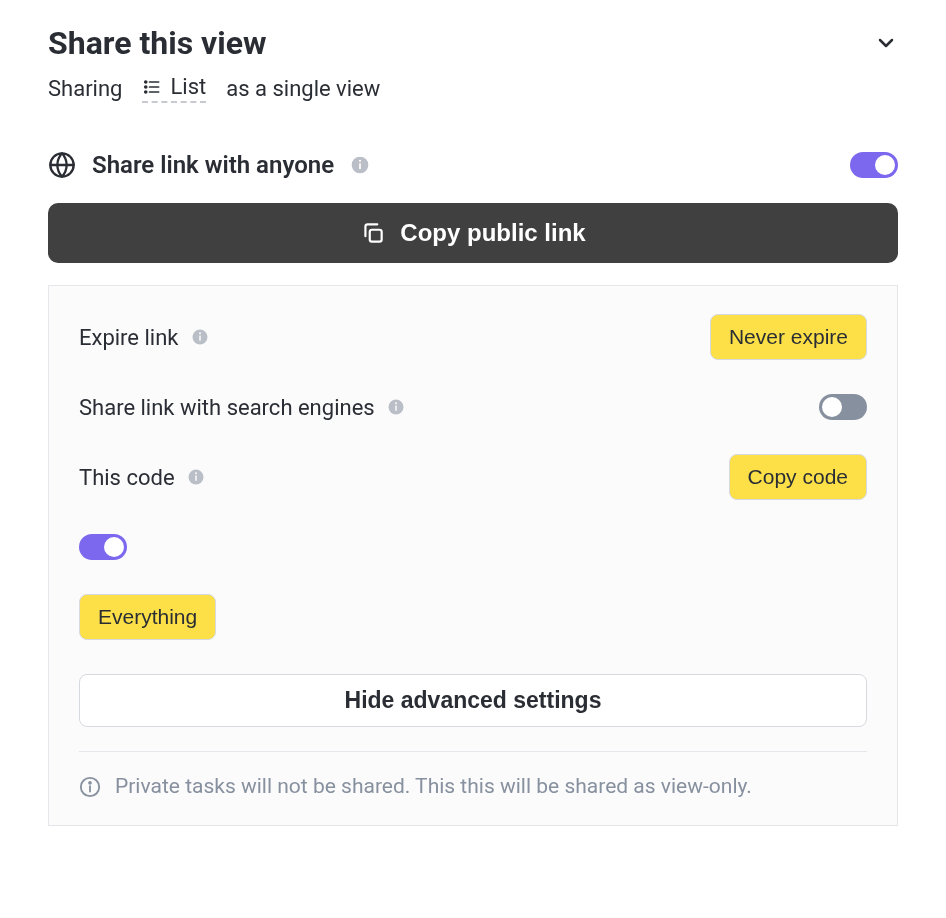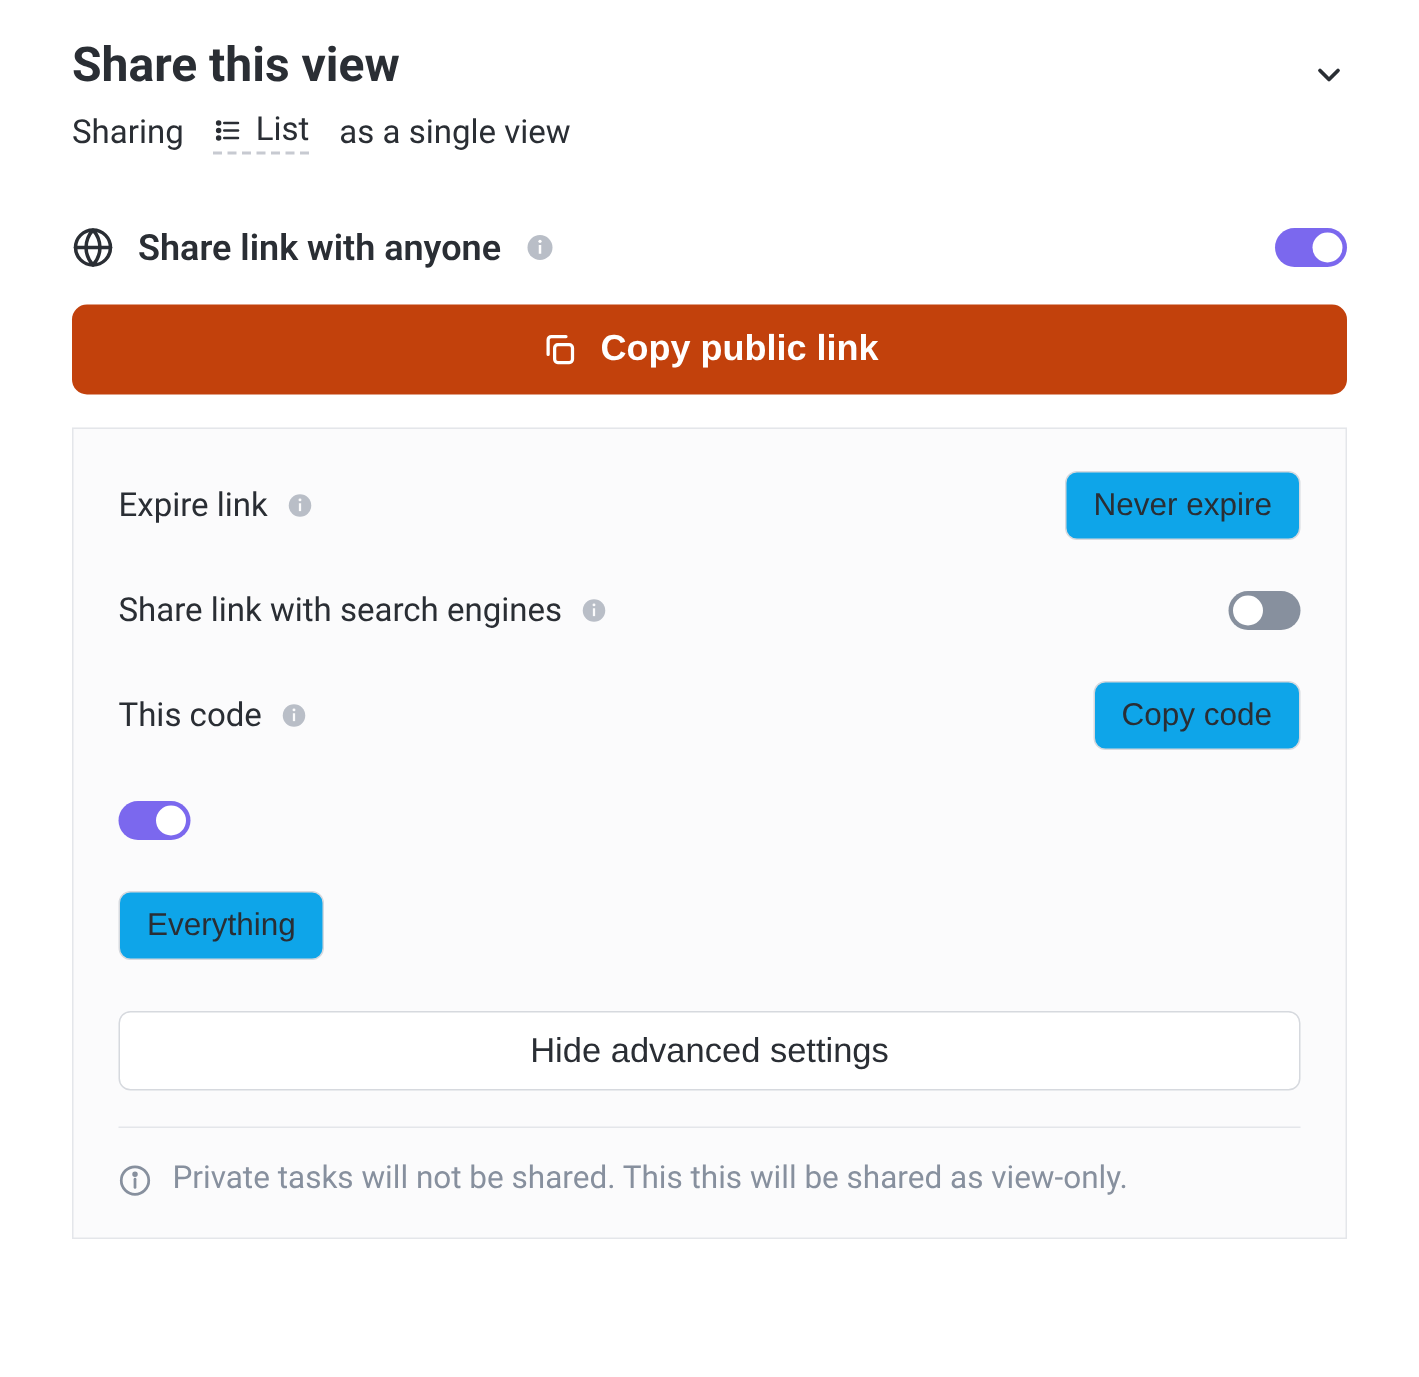--- a/index.html
+++ b/index.html
@@ -9,21 +9,21 @@
     }
     body {
       font-family: -apple-system, BlinkMacSystemFont, "Segoe UI", Roboto, Helvetica, Arial, sans-serif;
       background: #ffffff;
       width: 946px;
       padding: 24px 48px;
       color: #2a2e34;
     }
     .header {
       display: flex;
-      align-items: flex-end;
+      align-items: center;
       justify-content: space-between;
       margin-bottom: 12px;
     }
     .header-title {
       font-size: 32px;
       font-weight: 700;
       color: #2a2e34;
     }
     .chevron-down {
       width: 24px;
@@ -102,21 +102,21 @@
       transition: left 0.2s;
     }
     .toggle.on .toggle-knob {
       left: 25px;
     }
     .toggle.off .toggle-knob {
       left: 3px;
     }
     .copy-btn {
       width: 100%;
-      background: #c2410c;
+      background: #404040;
       color: #ffffff;
       border: none;
       border-radius: 10px;
       padding: 16px;
       font-size: 24px;
       font-weight: 600;
       cursor: pointer;
       display: flex;
       align-items: center;
       justify-content: center;
@@ -144,37 +144,37 @@
     .setting-left {
       display: flex;
       align-items: center;
       gap: 12px;
     }
     .setting-label {
       font-size: 22px;
       color: #2a2e34;
     }
     .outline-btn {
-      background: #0ea5e9;
+      background: #fde047;
       border: 1px solid #d6d9de;
       border-radius: 8px;
       padding: 10px 18px;
       font-size: 21px;
       color: #2a2e34;
       cursor: pointer;
       font-weight: 500;
     }
     .hide-advanced-btn {
       width: 100%;
       background: #ffffff;
       border: 1px solid #d6d9de;
       border-radius: 8px;
       padding: 12px;
       font-size: 23px;
-      font-weight: 400;
+      font-weight: 700;
       color: #2a2e34;
       cursor: pointer;
       margin-bottom: 24px;
     }
     .divider {
       height: 1px;
       background: #e4e6ea;
       margin-bottom: 20px;
     }
     .footer-note {

